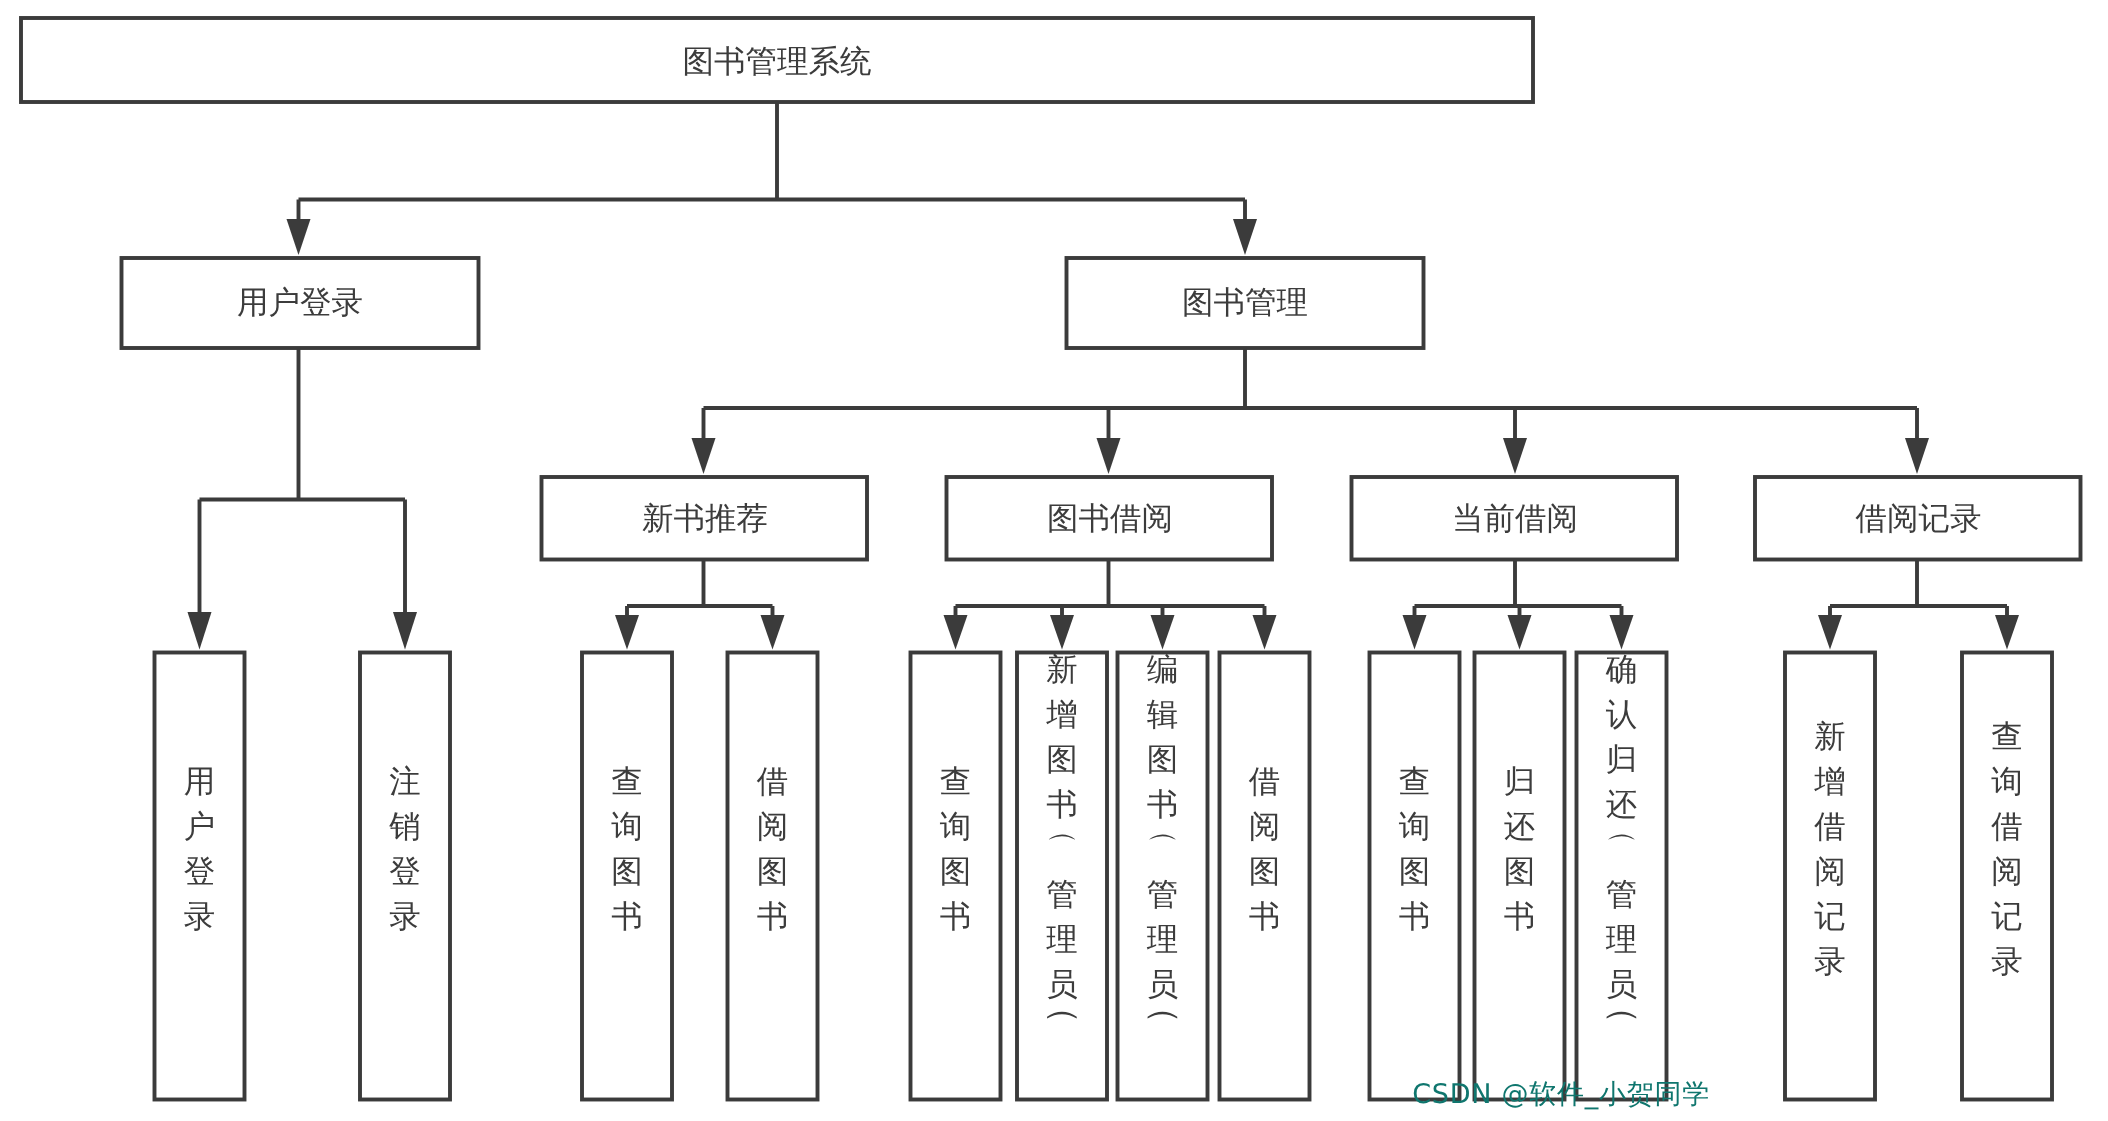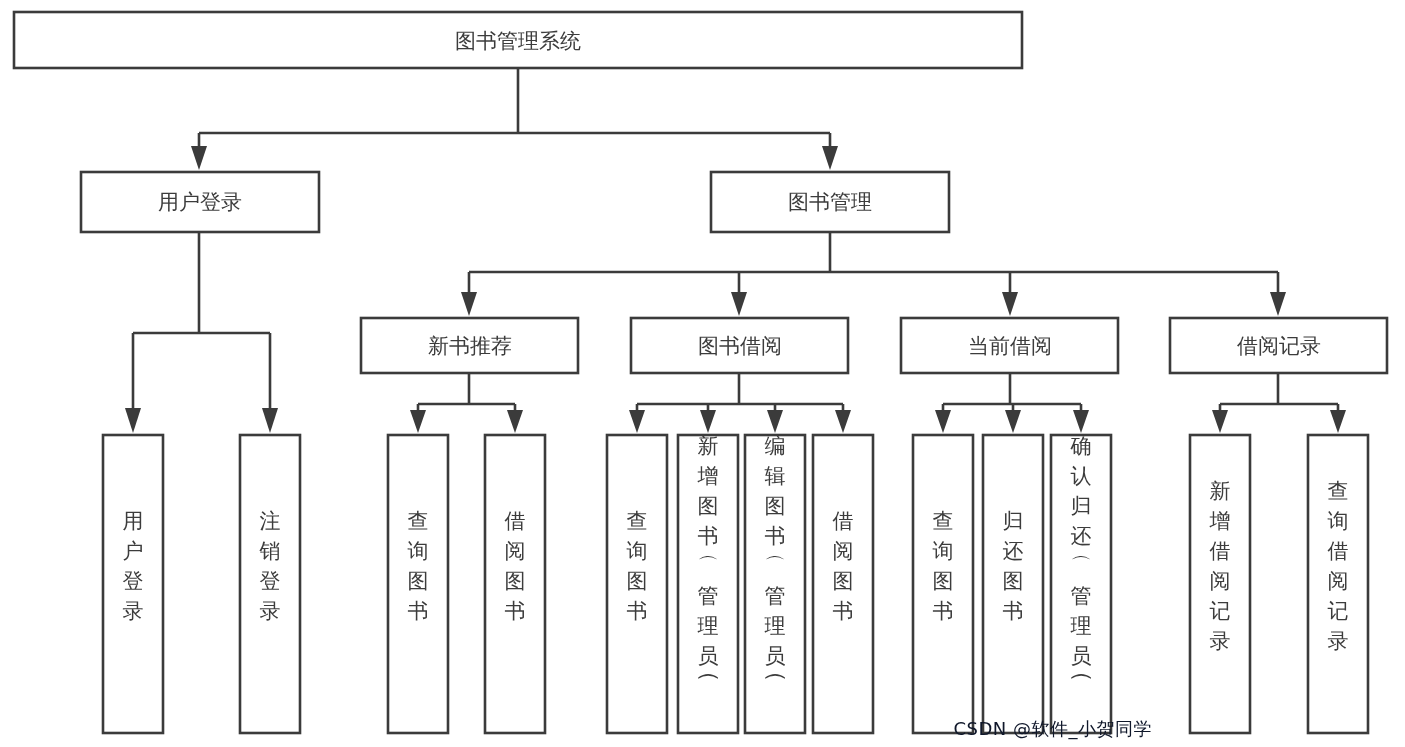--- a/index.html
+++ b/index.html
@@ -50,25 +50,25 @@
     dominant-baseline: middle;
   }
   .node-label-vertical {
     fill: #3c3c3c;
     font-family: "DejaVu Sans", "Liberation Sans", sans-serif;
     font-size: 21px;
     text-anchor: middle;
   }
   .watermark {
     position: absolute;
-    right: 4px;
+    right: 16px;
     bottom: 6px;
     font-family: "DejaVu Sans", "Liberation Sans", sans-serif;
     font-size: 18px;
-    color: #0f172a;
+    color: #0f766e;
     white-space: nowrap;
     letter-spacing: 0.5px;
   }
 </style>
 </head>
 <body>
 
 <div id="diagram-root">
 
   <svg class="diagram" viewBox="0 0 1405 747" xmlns="http://www.w3.org/2000/svg">

